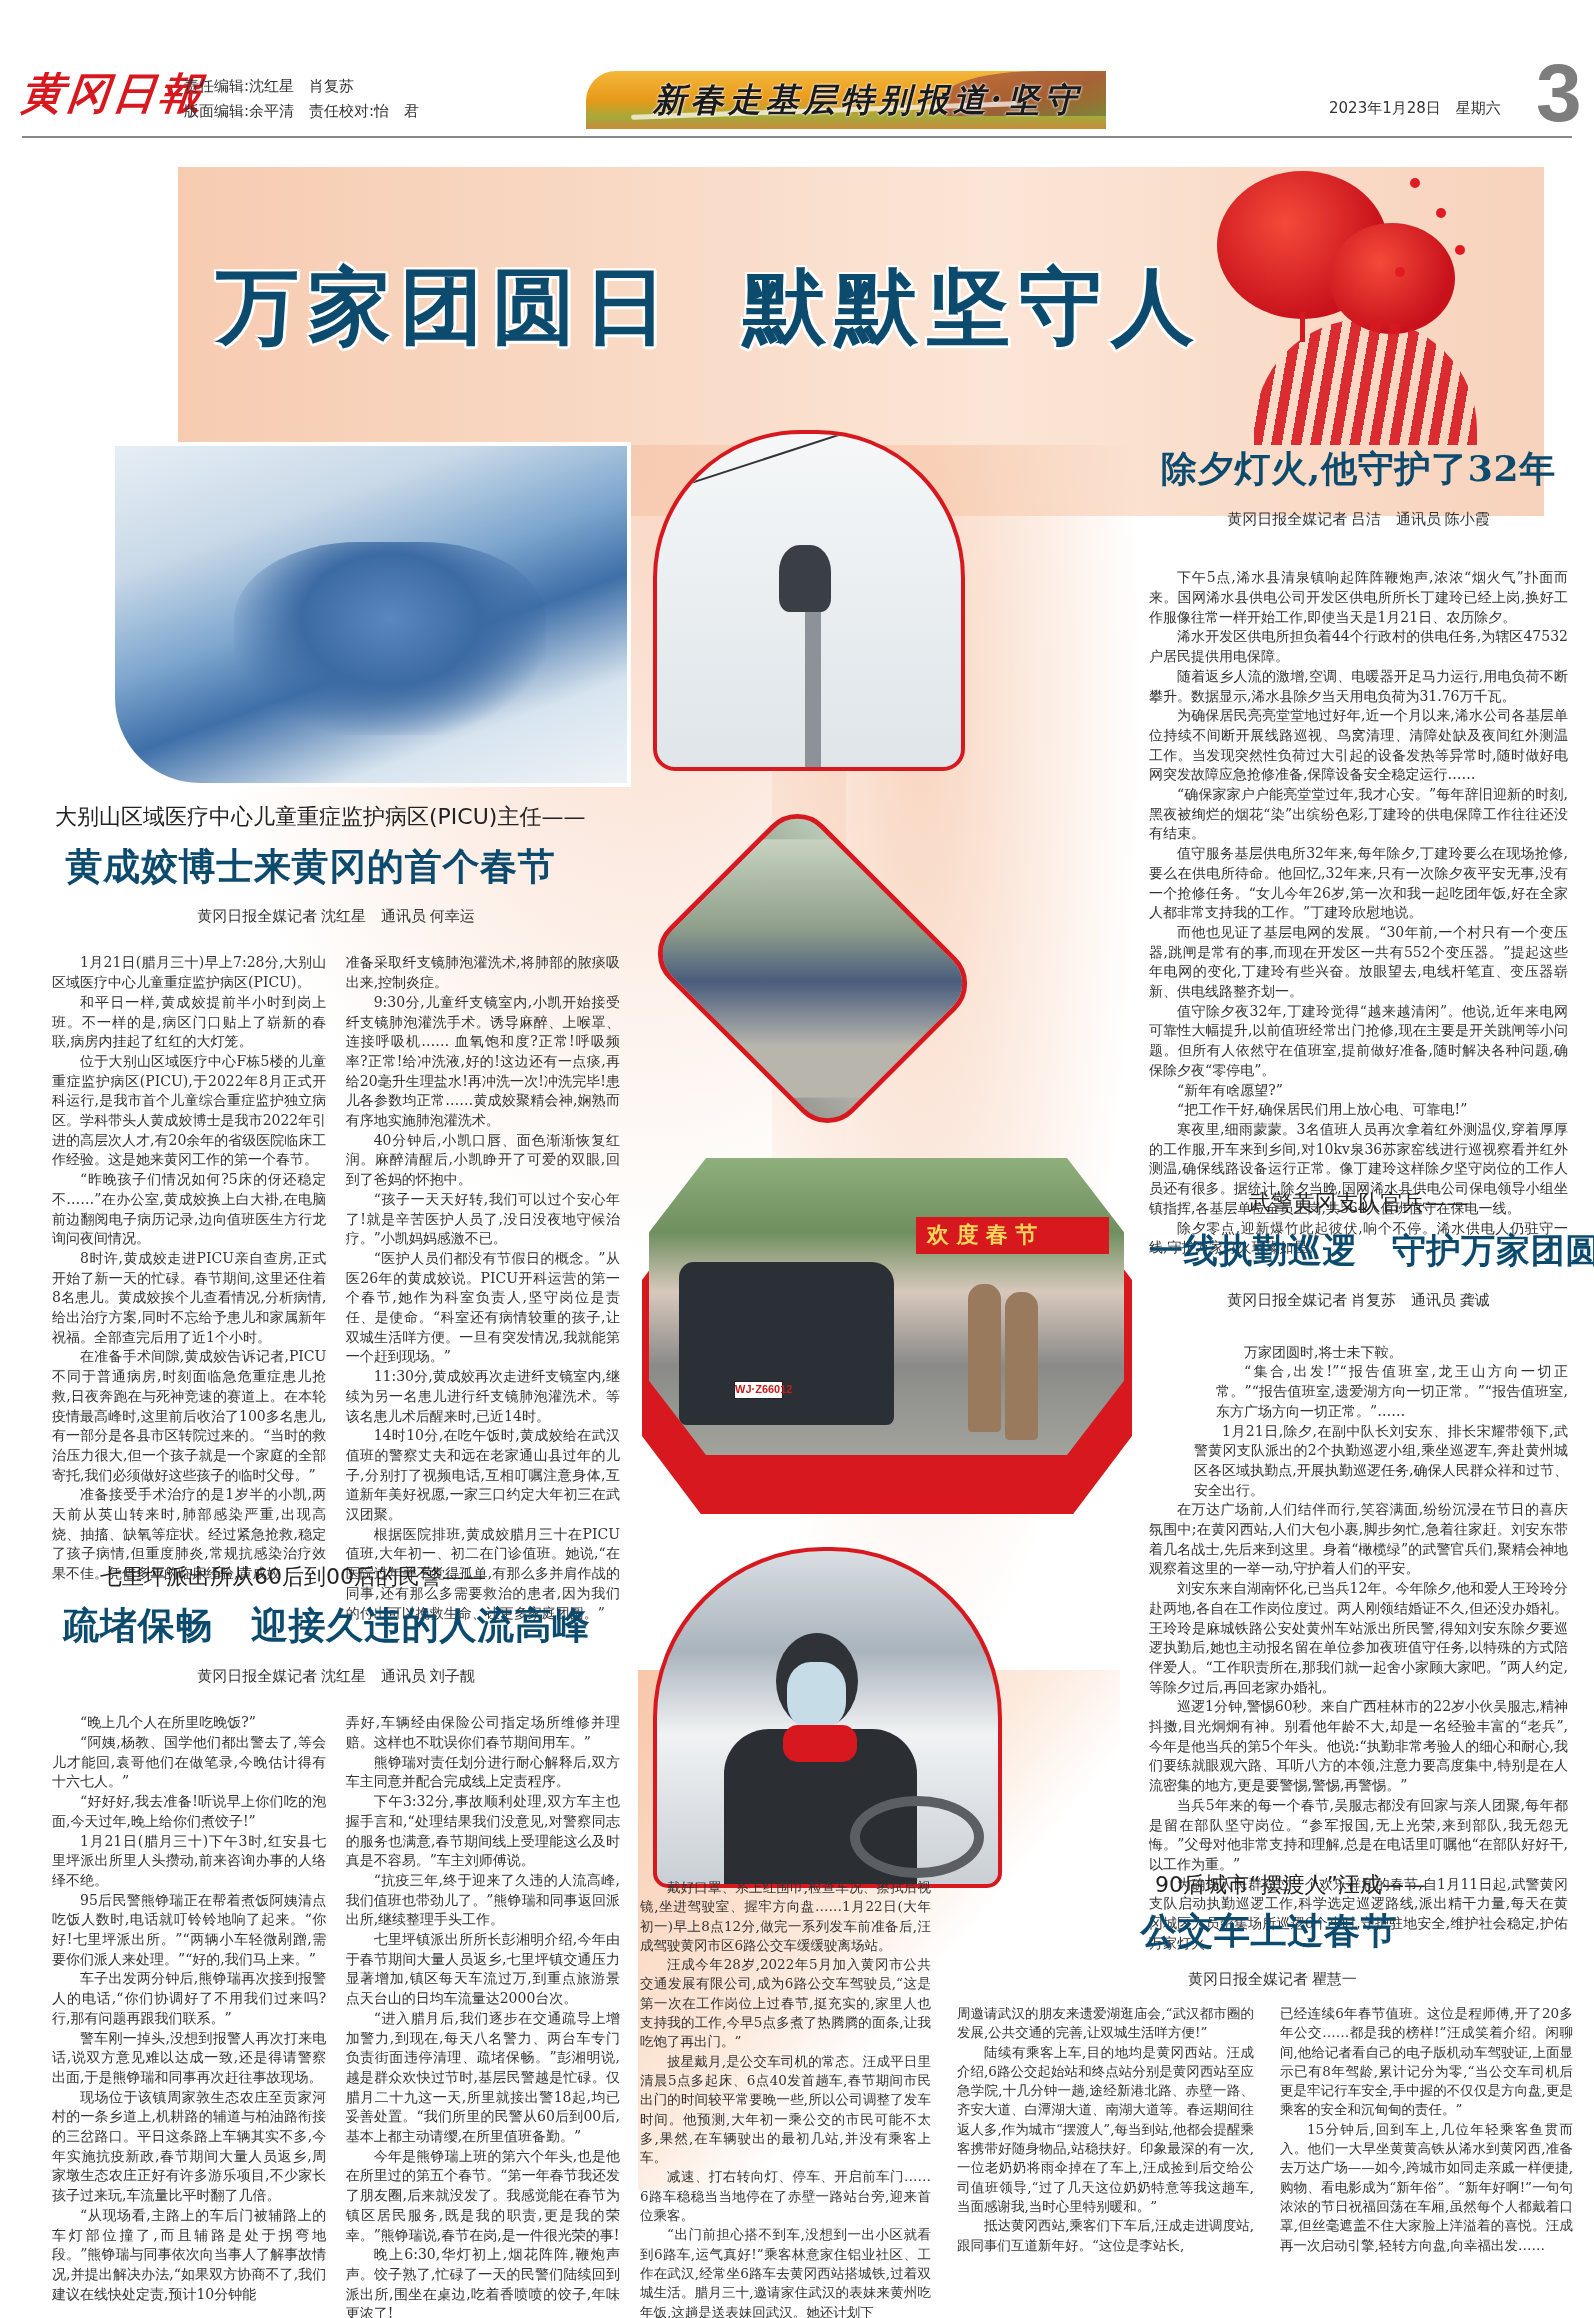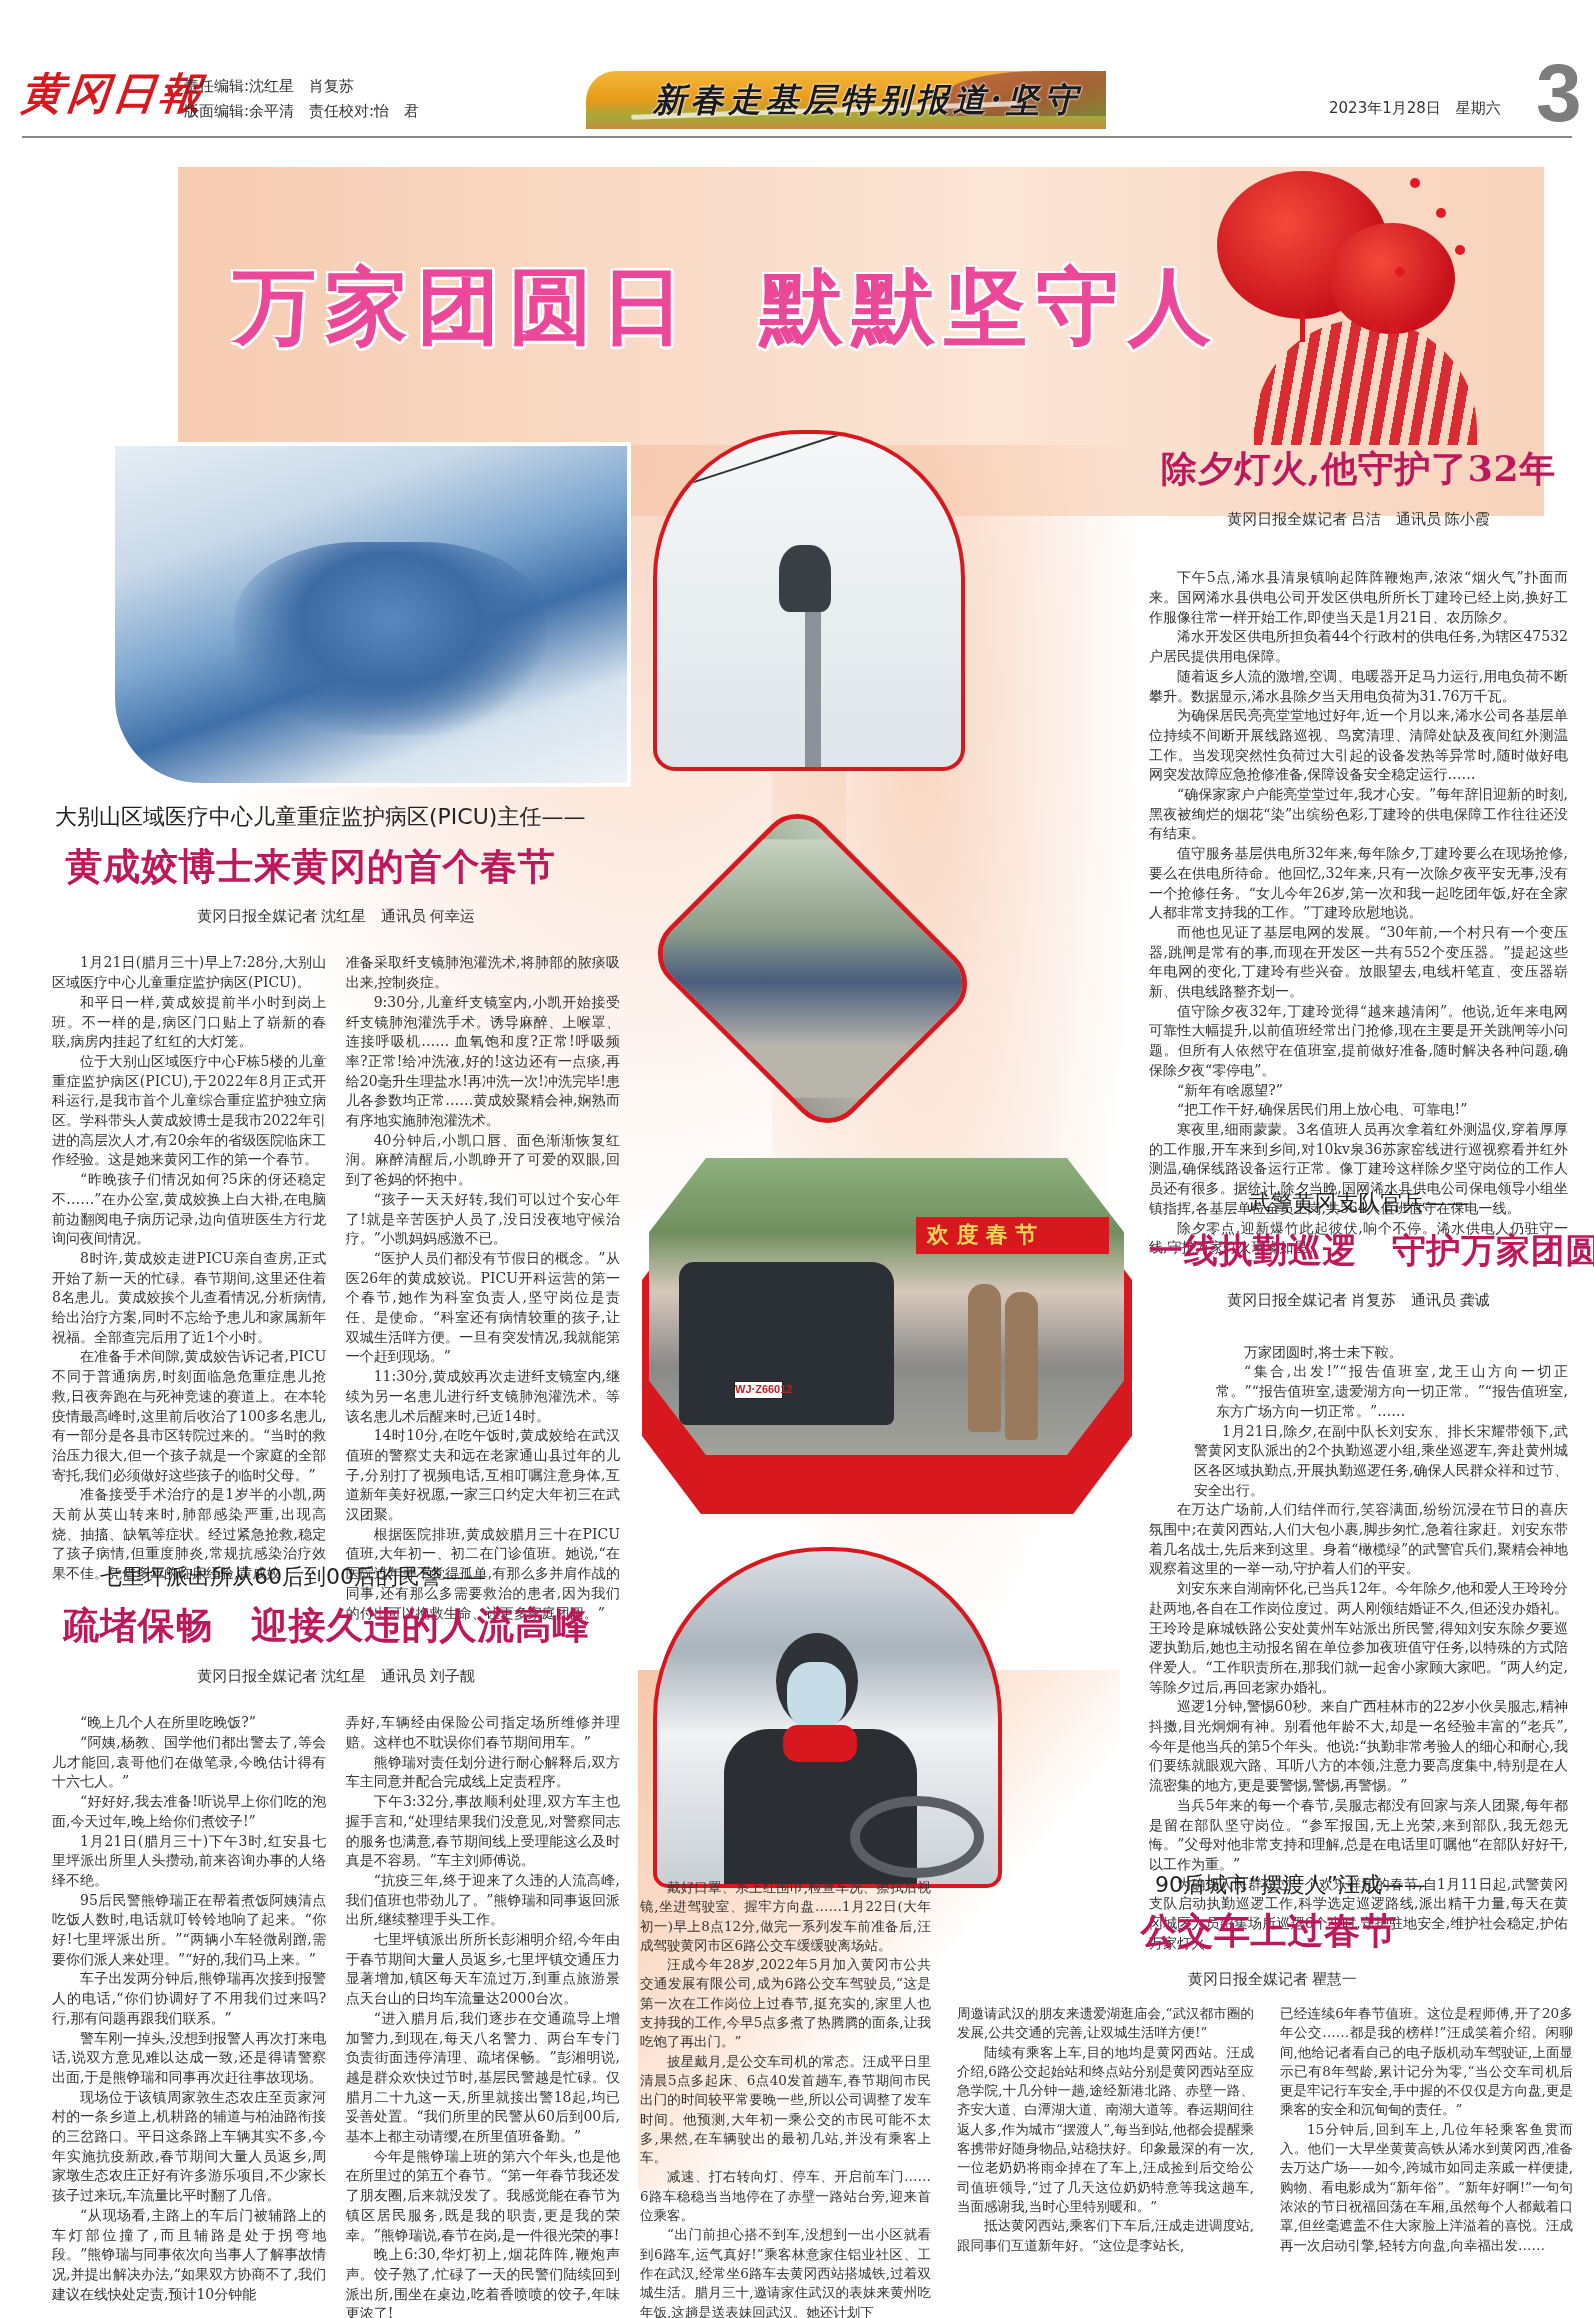--- a/index.html
+++ b/index.html
@@ -23,21 +23,21 @@
   .bg-top { position: absolute; left: 178px; top: 167px; width: 1366px; height: 349px;
             background: linear-gradient(90deg, #f6c9ad 0%, #f8d6c0 30%, #fbe4d4 60%, #f7d0b8 100%); opacity: .95; }
   .bg-swoosh-left { position: absolute; left: 178px; top: 445px; width: 668px; height: 816px;
                     background: radial-gradient(ellipse at 70% 0%, rgba(246,196,168,.7), rgba(255,255,255,0) 70%); }
   .bg-swoosh-right { position: absolute; left: 772px; top: 445px; width: 371px; height: 1262px;
                      background: radial-gradient(ellipse at 40% 20%, rgba(244,186,150,.6), rgba(255,255,255,0) 70%); }
   .bg-swoosh-bottom { position: absolute; left: 638px; top: 1670px; width: 482px; height: 520px;
                       background: linear-gradient(130deg, rgba(245,180,140,.75) 0%, rgba(250,215,190,.5) 45%, rgba(255,255,255,0) 60%); }
 
   
-  .main-headline { position: absolute; left: 233px; top: 252px; font-family: "DejaVu Sans", sans-serif; font-weight: bold; font-size: 83px; color: #ec4899; letter-spacing: 9px;
+  .main-headline { position: absolute; left: 216px; top: 252px; font-family: "DejaVu Sans", sans-serif; font-weight: bold; font-size: 83px; color: #0c4a6e; letter-spacing: 9px;
                    text-shadow: 2.2px 2.2px 0 #fff, -2.2px -2.2px 0 #fff, 2.2px -2.2px 0 #fff, -2.2px 2.2px 0 #fff, 0 3px 0 #fff, 3px 0 0 #fff; }
   .main-headline .gap { display: inline-block; width: 67px; }
 
   
   .lantern { position: absolute; border-radius: 50%; background: radial-gradient(circle at 40% 35%, #f44a3a, #c8111b 70%); }
   .lantern-1 { left: 1217px; top: 171px; width: 171px; height: 148px; }
   .lantern-2 { left: 1329px; top: 223px; width: 126px; height: 111px; }
   .lantern-tassel { position: absolute; width: 4.5px; background: #d31a1f; }
   .fan { position: absolute; left: 1254px; top: 319px; width: 223px; height: 126px; border-radius: 111px 111px 0 0;
          background: repeating-linear-gradient(100deg, #d71920 0 10.4px, transparent 10.4px 19.3px); opacity: .9; }
@@ -70,21 +70,21 @@
                background: linear-gradient(180deg, #d9dee3 0%, #aab4bd 30%, #f0f2f4 55%, #c9cfd4 100%); }
   .driver-head { position: absolute; left: 119px; top: 82px; width: 82px; height: 96px; border-radius: 50%; background: #2f3236; }
   .driver-face { position: absolute; left: 130px; top: 111px; width: 59px; height: 67px; border-radius: 40%; background: #c6dde7; }
   .driver-body { position: absolute; left: 67px; top: 178px; width: 193px; height: 163px; border-radius: 45px 45px 0 0; background: #2b2e33; }
   .scarf { position: absolute; left: 126px; top: 174px; width: 74px; height: 37px; border-radius: 15px; background: #d7191f; }
   .wheel { position: absolute; left: 193px; top: 245px; width: 134px; height: 82px; border: 10.4px solid #5b5e62; border-radius: 50%; }
 
   
   .article { position: absolute; }
   .kicker { font-family: "DejaVu Sans", sans-serif; font-size: 22px; color: #222; white-space: nowrap; }
-  .headline { font-family: "DejaVu Serif", serif; font-weight: bold; font-size: 37px; color: #be185d; white-space: nowrap; letter-spacing: 0.7px; }
+  .headline { font-family: "DejaVu Serif", serif; font-weight: bold; font-size: 37px; color: #0c4a6e; white-space: nowrap; letter-spacing: 0.7px; }
   .byline { font-family: Liberation Serif, serif; font-size: 15px; color: #333; white-space: nowrap; }
   .cols { display: flex; gap: 19.3px; }
   .col { flex: 1; }
   .p { font-family: "DejaVu Serif", serif; font-size: 14px; line-height: 19.7px; color: #333; text-indent: 2em; text-align: justify; }
   .p.noindent { text-indent: 0; }
 
   
   #art-lineman { left: 1149px; top: 445px; width: 419px; }
   #art-lineman .headline { font-size: 36px; text-align: center; margin-bottom: 16.3px; }
   #art-lineman .byline { text-align: center; margin-bottom: 39px; }

